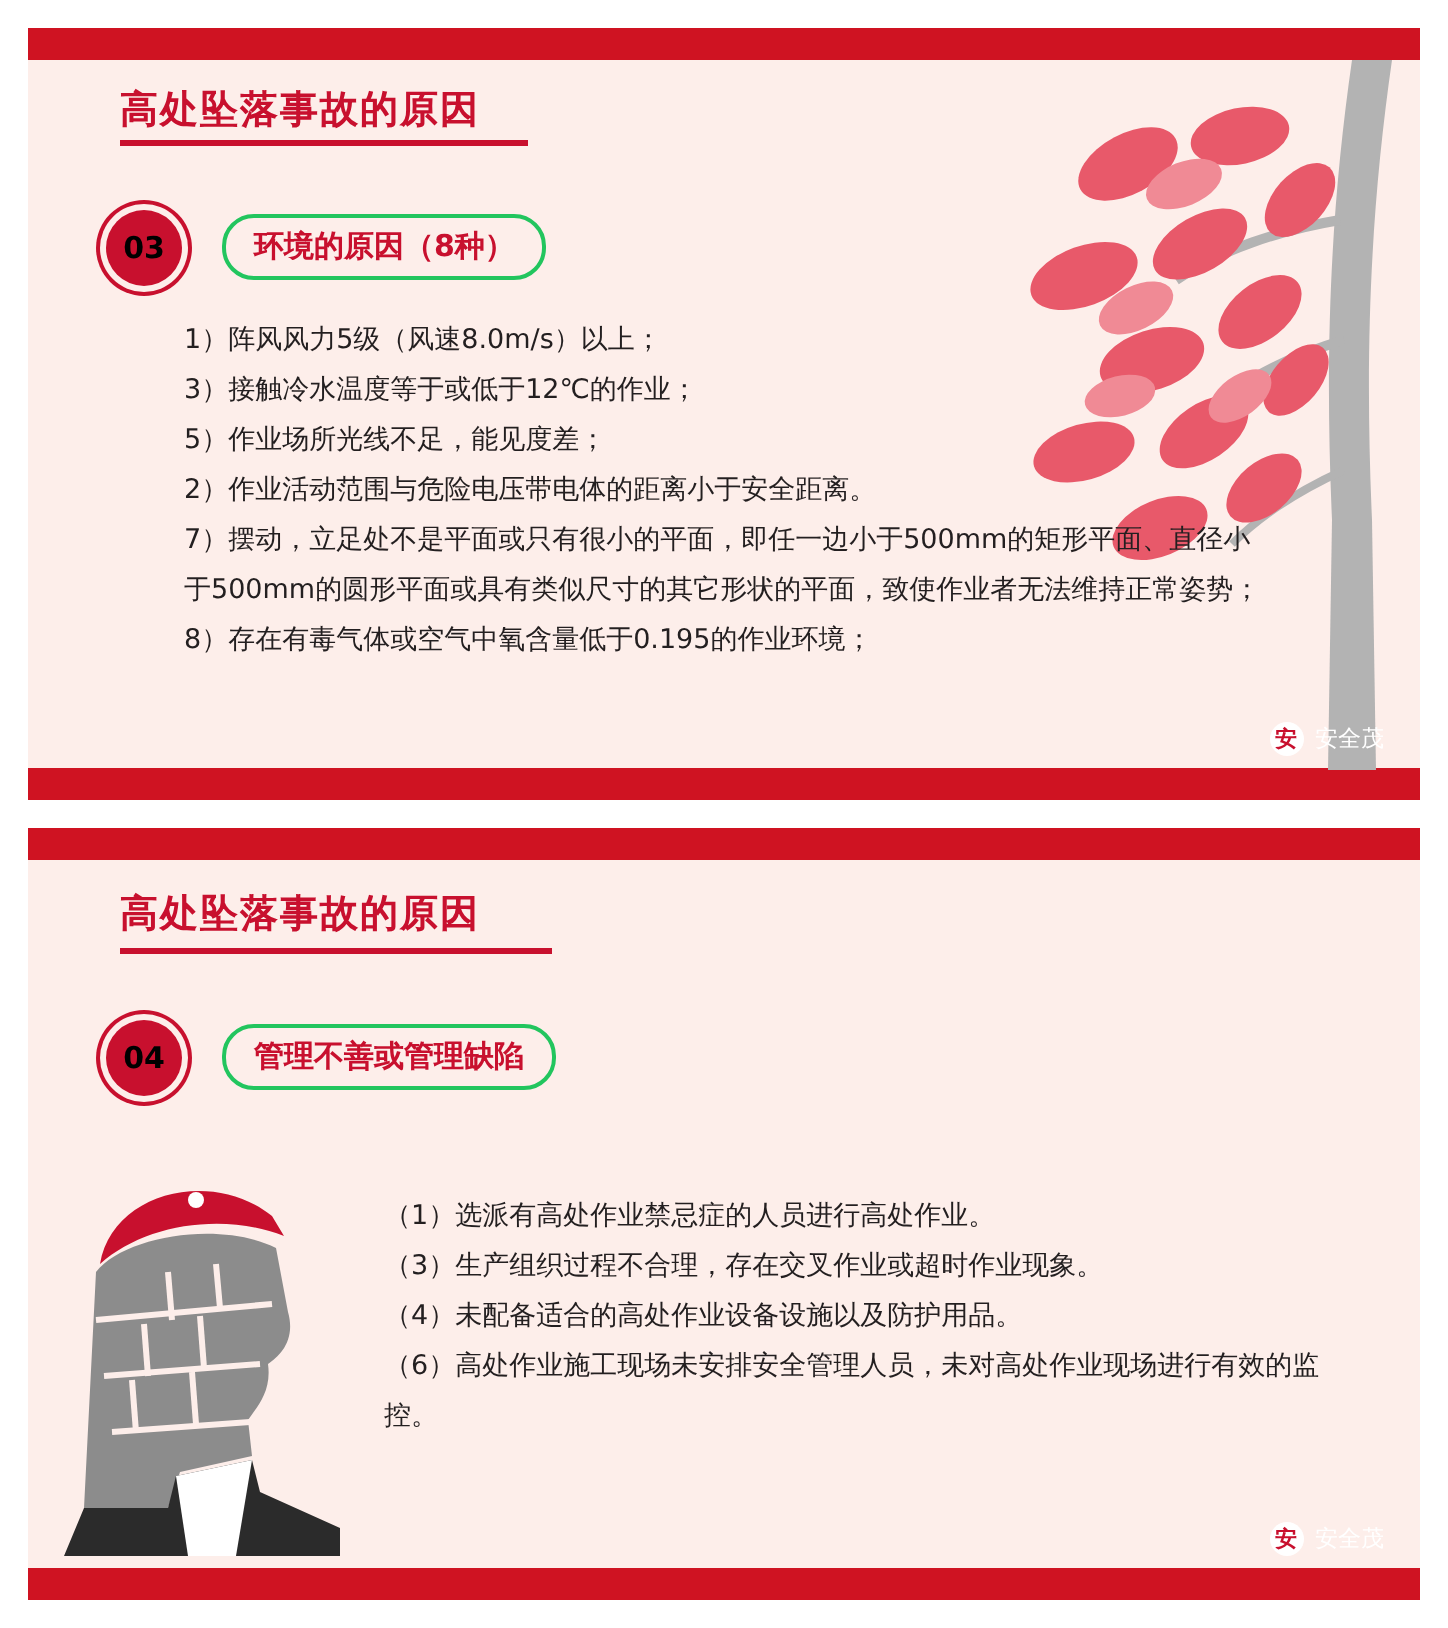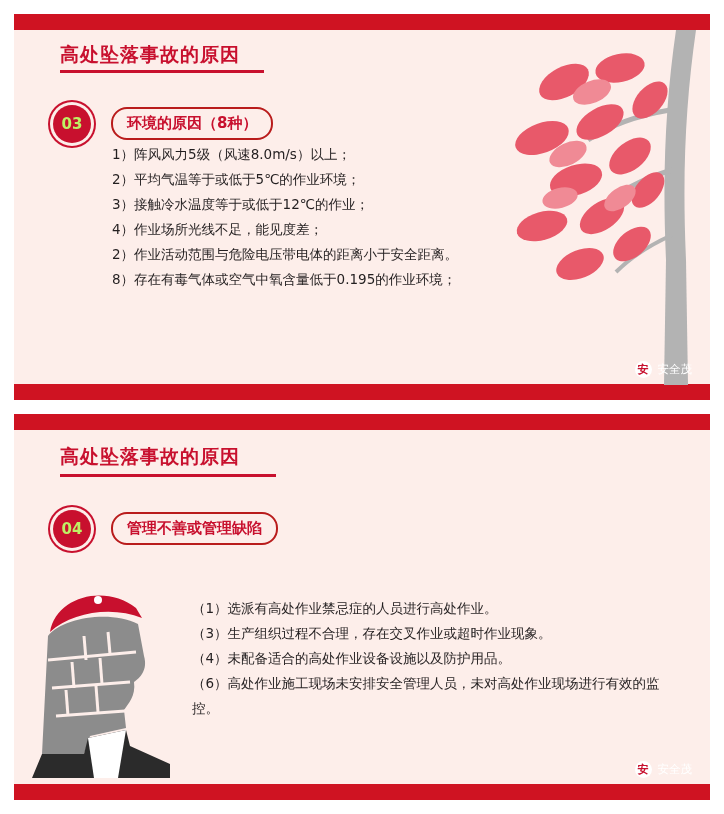--- a/index.html
+++ b/index.html
@@ -54,31 +54,31 @@
     height: 3px;
     background: #c8102e;
   }
 
   
   .badge {
     position: absolute;
     width: 38px; height: 38px;
     border-radius: 50%;
     background: #c8102e;
-    color: #bef264;
+    color: #000000;
     font-size: 15px;
     font-weight: bold;
     display: flex;
     align-items: center;
     justify-content: center;
     box-shadow: 0 0 0 3px #fdeeea, 0 0 0 5px #c8102e;
   }
   .section-pill {
     position: absolute;
-    border: 2px solid #b91c1c;
+    border: 2px solid #22c55e;
     border-radius: 16px;
     padding: 5px 14px;
     color: #c8102e;
     font-weight: bold;
     font-size: 15px;
     background: transparent;
     white-space: nowrap;
   }
 
   
@@ -183,26 +183,26 @@
         </g>
       </svg>
     </div>
 
     <div class="card-title" style="top:28px; left:46px;">高处坠落事故的原因</div>
     <div class="title-underline" style="top:56px; left:46px; width:204px;"></div>
 
     <div class="badge" style="top:91px; left:39px;">03</div>
     <div class="section-pill" style="top:93px; left:97px;">环境的原因（8种）</div>
 
-    <div class="body-list" style="top:128px; left:78px; width:545px;margin-left:20px;">
+    <div class="body-list" style="top:144px; left:78px; width:545px;">
       <p>1）阵风风力5级（风速8.0m/s）以上；</p>
-      <p>2）平均气温等于或低于5℃的作业环境；</p>
       <p>3）接触冷水温度等于或低于12℃的作业；</p>
-      <p>4）作业场所光线不足，能见度差；</p>
+      <p>5）作业场所光线不足，能见度差；</p>
       <p>2）作业活动范围与危险电压带电体的距离小于安全距离。</p>
+      <p>7）摆动，立足处不是平面或只有很小的平面，即任一边小于500mm的矩形平面、直径小于500mm的圆形平面或具有类似尺寸的其它形状的平面，致使作业者无法维持正常姿势；</p>
       <p>8）存在有毒气体或空气中氧含量低于0.195的作业环境；</p>
     </div>
 
     <div class="account" style="bottom:22px; right:18px;">
       <span class="logo">
           <span>安</span>
         </span>
       <span>安全茂</span>
     </div>
   </div>

